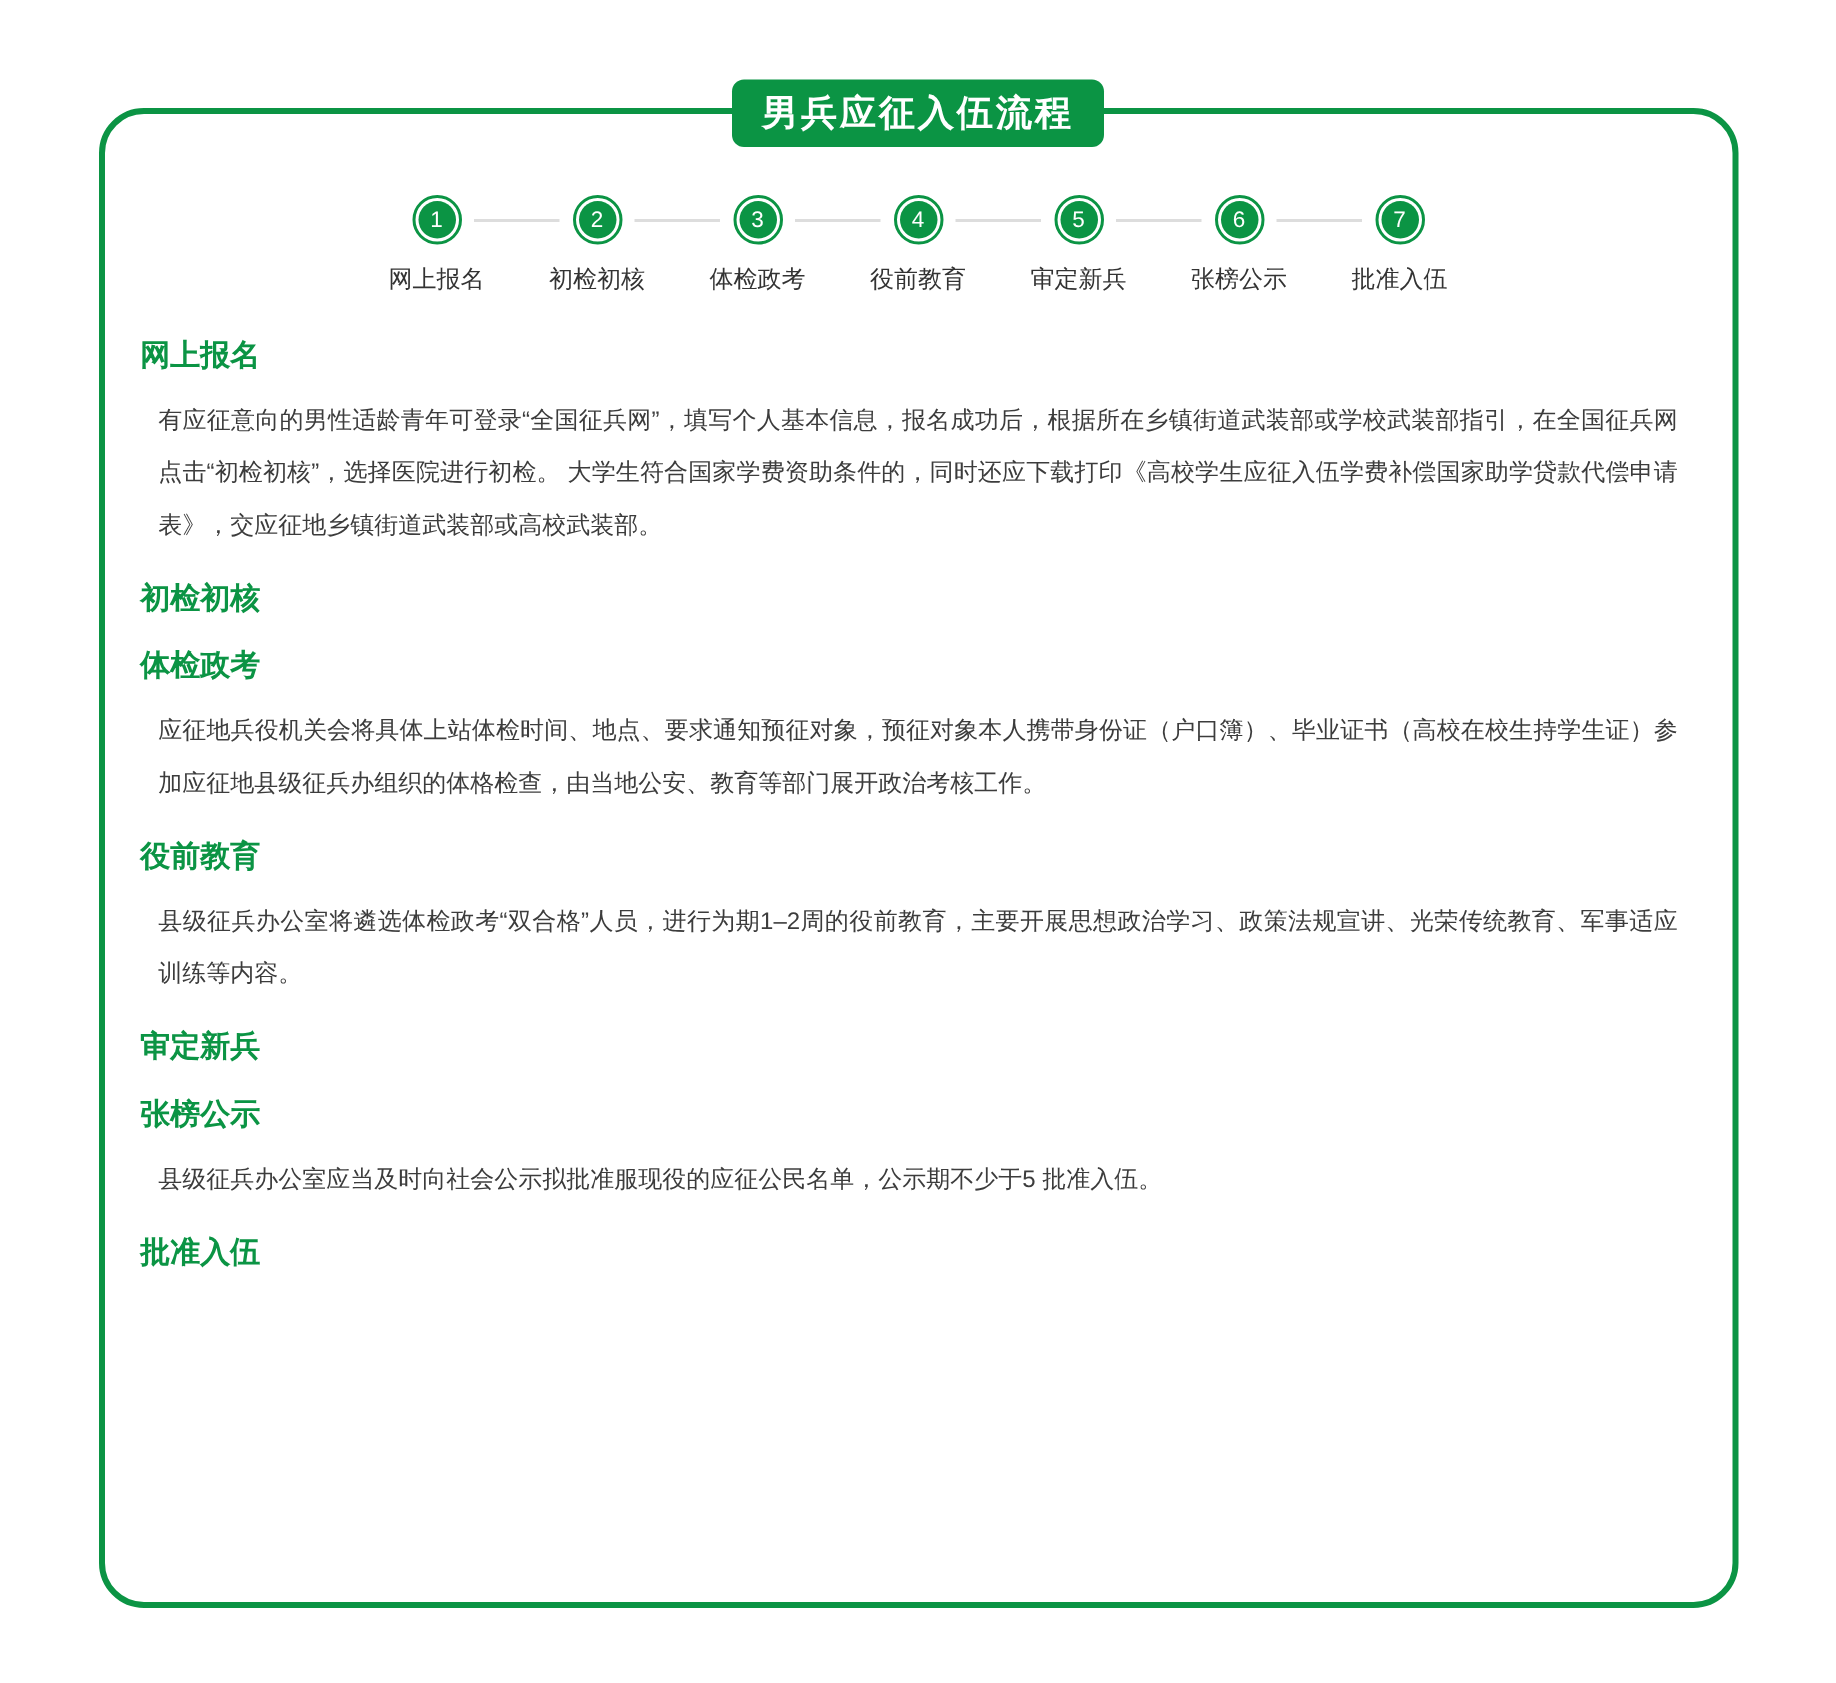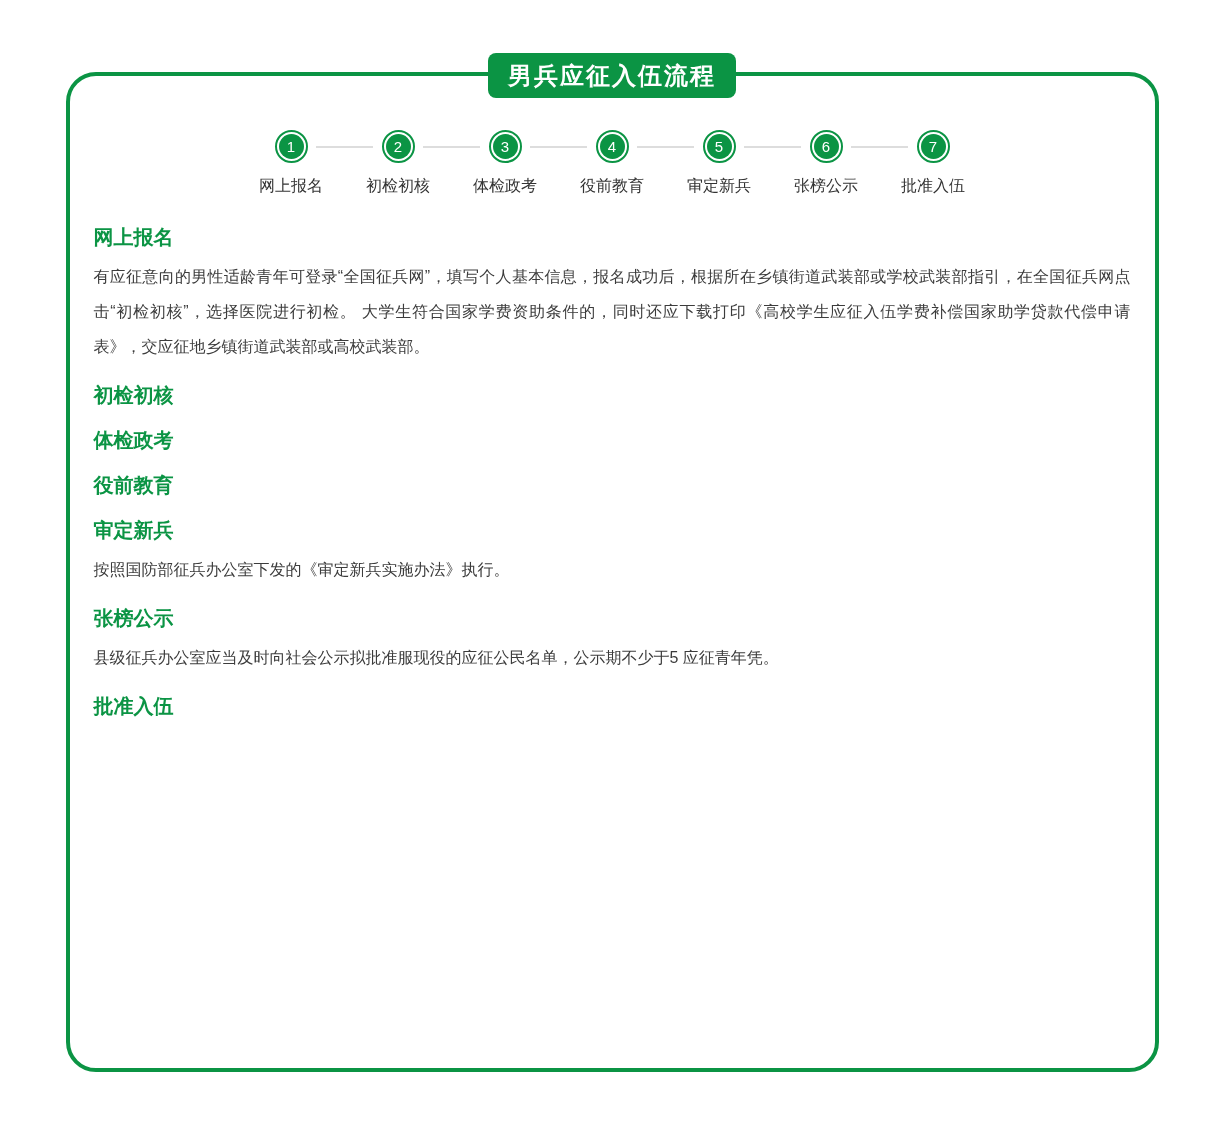--- a/index.html
+++ b/index.html
@@ -74,21 +74,21 @@
   }
   .sections{margin-top:26px;}
   .sec{margin-bottom:17px;}
   .sec h2{
     margin:0 0 8px;
     font-size:20px;line-height:28px;
     font-weight:bold;
     color:var(--green);
   }
   .sec p{
-    margin:0;
+    margin:12px;
     font-size:16px;line-height:35px;
     color:var(--text);
     text-align:justify;
   }
 </style>
 </head>
 <body>
 
 <div class="card">
   <div class="banner">
@@ -150,29 +150,30 @@
   <div class="sections">
       <div class="sec">
     <h2>网上报名</h2>
     <p>有应征意向的男性适龄青年可登录“全国征兵网”，填写个人基本信息，报名成功后，根据所在乡镇街道武装部或学校武装部指引，在全国征兵网点击“初检初核”，选择医院进行初检。 大学生符合国家学费资助条件的，同时还应下载打印《高校学生应征入伍学费补偿国家助学贷款代偿申请表》，交应征地乡镇街道武装部或高校武装部。</p>
   </div>
       <div class="sec">
     <h2>初检初核</h2>
   </div>
       <div class="sec">
     <h2>体检政考</h2>
+    <p>应征地兵役机关会将具体上站体检时间、地点、要求通知预征对象，预征对象本人携带身份证（户口簿）、毕业证书（高校在校生持学生证）参加应征地县级征兵办组织的体格检查，由当地公安、教育等部门展开政治考核工作。</p>
   </div>
       <div class="sec">
     <h2>役前教育</h2>
+    <p>县级征兵办公室将遴选体检政考“双合格”人员，进行为期1–2周的役前教育，主要开展思想政治学习、政策法规宣讲、光荣传统教育、军事适应训练等内容。</p>
   </div>
       <div class="sec">
     <h2>审定新兵</h2>
-    <p>按照国防部征兵办公室下发的《审定新兵实施办法》执行。</p>
   </div>
       <div class="sec">
     <h2>张榜公示</h2>
-    <p>县级征兵办公室应当及时向社会公示拟批准服现役的应征公民名单，公示期不少于5 应征青年凭。</p>
+    <p>县级征兵办公室应当及时向社会公示拟批准服现役的应征公民名单，公示期不少于5 批准入伍。</p>
   </div>
       <div class="sec">
     <h2>批准入伍</h2>
   </div>
     </div>
 </div>
 
 </body></html>

